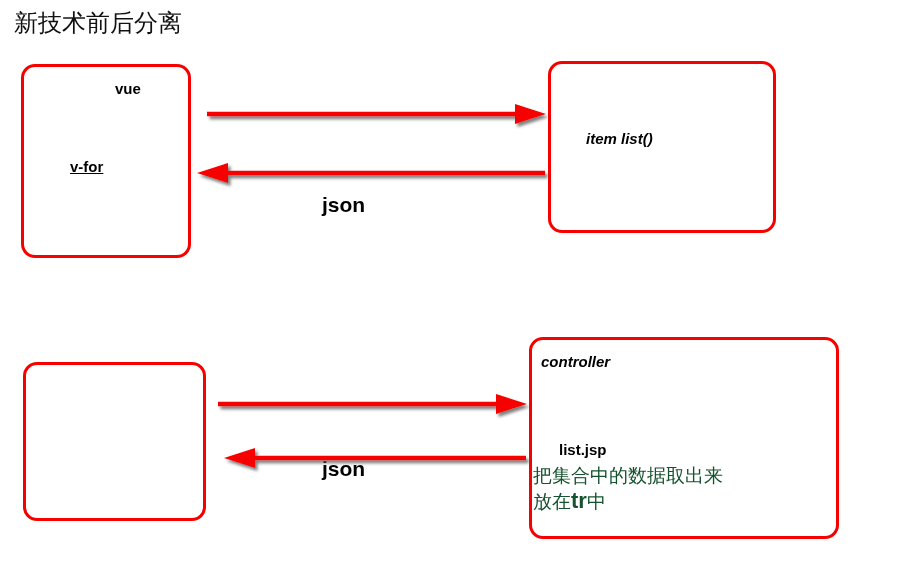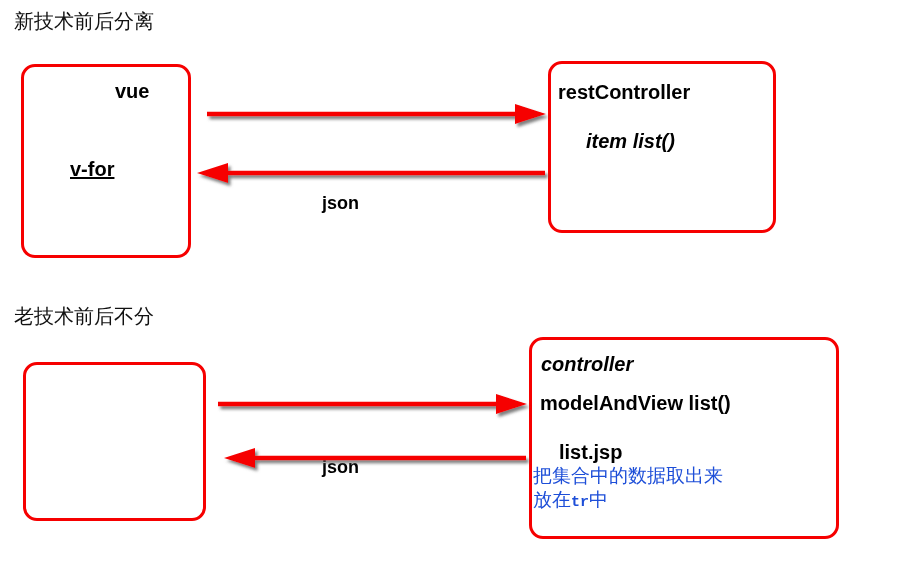--- a/index.html
+++ b/index.html
@@ -20,21 +20,21 @@
     position: absolute;
     left: 0; top: 0;
     width: 898px;
     height: 572px;
   }
 
   
   .section-title {
     position: absolute;
     font-family: "DejaVu Sans", "Liberation Sans", sans-serif;
-    font-size: 20px;
+    font-size: 24px;
     font-weight: 400;
     line-height: 1;
     color: #111111;
     white-space: nowrap;
   }
   #title-new  { left: 14px; top: 11px; }
   #title-old  { left: 14px; top: 306px; }
 
   
   .box {
@@ -59,59 +59,59 @@
   #box-controller {
     left: 529px; top: 337px;
     width: 310px; height: 202px;
   }
 
   
   .boxlabel {
     position: absolute;
     font-family: "Liberation Sans", "DejaVu Sans", sans-serif;
     font-weight: bold;
-    font-size: 20px;
+    font-size: 15px;
     line-height: 1.15;
     color: #000000;
     white-space: nowrap;
   }
   .cjk-note {
     position: absolute;
     font-family: "DejaVu Sans", "Liberation Sans", sans-serif;
     font-size: 19px;
     font-weight: 400;
     line-height: 1.18;
-    color: #1d4ed8;
+    color: #14532d;
     white-space: nowrap;
   }
   .cjk-note b {
-    font-family: Liberation Mono, monospace;
+    font-family: Liberation Sans, sans-serif;
     font-weight: bold;
-    font-size: 15px;
+    font-size: 22px;
   }
 
   
   #label-vue            { left: 115px; top: 80px; }
   #label-vfor           { left:  70px; top: 158px; text-decoration: underline; }
   
   #label-restcontroller { left: 558px; top:  81px; }
   #label-itemlist       { left: 586px; top: 130px; font-style: italic; }
   
   #label-controller     { left: 541px; top: 353px; font-style: italic; }
   #label-modelandview   { left: 540px; top: 392px; }
   #label-itemjsp        { left: 559px; top: 441px; }
   #note-line1           { left: 533px; top: 464px; }
   #note-line2           { left: 533px; top: 488px; }
 
   
   .edgelabel {
     position: absolute;
     font-family: "Liberation Sans", "DejaVu Sans", sans-serif;
     font-weight: bold;
-    font-size: 18px;
+    font-size: 21px;
     color: #000000;
     white-space: nowrap;
   }
   #label-json { left: 322px; top: 193px; }
   #label-html { left: 322px; top: 457px; }
 
   
   #arrow-layer {
     position: absolute;
     left: 0; top: 0;
@@ -127,35 +127,32 @@
   <div class="section-title" id="title-new">新技术前后分离</div>
 
   <div class="box" id="box-vue"></div>
 
   <div class="boxlabel" id="label-vue">vue</div>
 
   <div class="boxlabel" id="label-vfor">v-for</div>
 
   <div class="box" id="box-restcontroller"></div>
 
-  <div class="boxlabel" id="label-restcontroller">restController</div>
 
   <div class="boxlabel" id="label-itemlist">item list()</div>
 
   <div class="edgelabel" id="label-json">json</div>
 
-  <div class="section-title" id="title-old">老技术前后不分</div>
 
   <div class="box" id="box-client-old"></div>
 
   <div class="box" id="box-controller"></div>
 
   <div class="boxlabel" id="label-controller">controller</div>
 
-  <div class="boxlabel" id="label-modelandview">modelAndView list()</div>
 
   <div class="boxlabel" id="label-itemjsp">list.jsp</div>
 
   <div class="cjk-note" id="note-line1">把集合中的数据取出来</div>
 
   <div class="cjk-note" id="note-line2"><span>放在</span><b>tr</b><span>中</span></div>
 
   <div class="edgelabel" id="label-html">json</div>
 
   <svg id="arrow-layer" viewBox="0 0 898 572" width="898" height="572">

